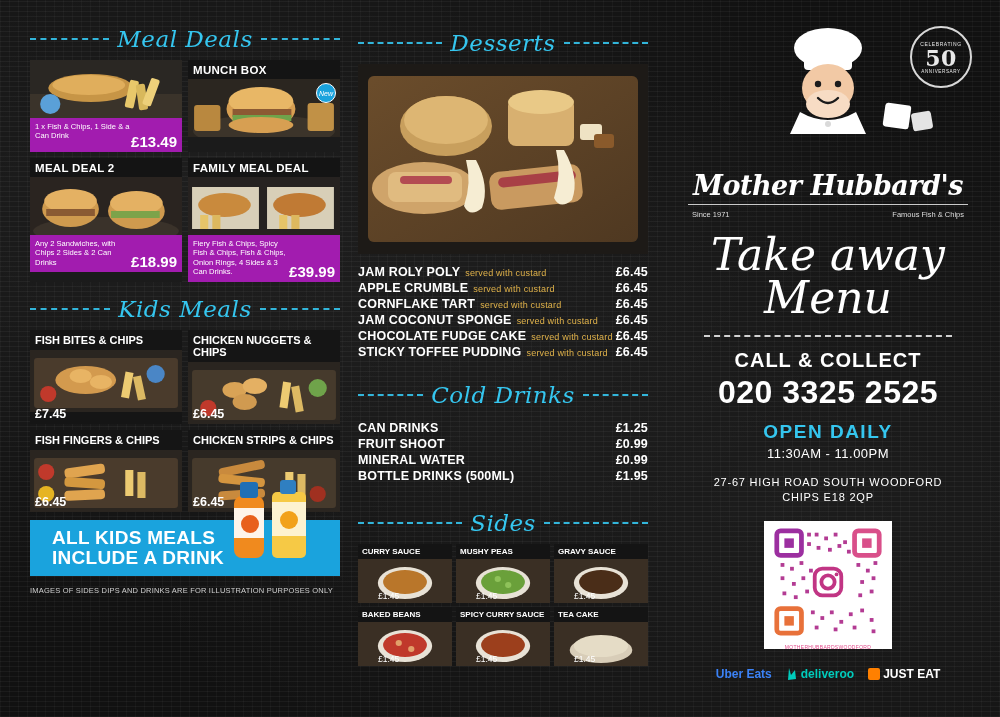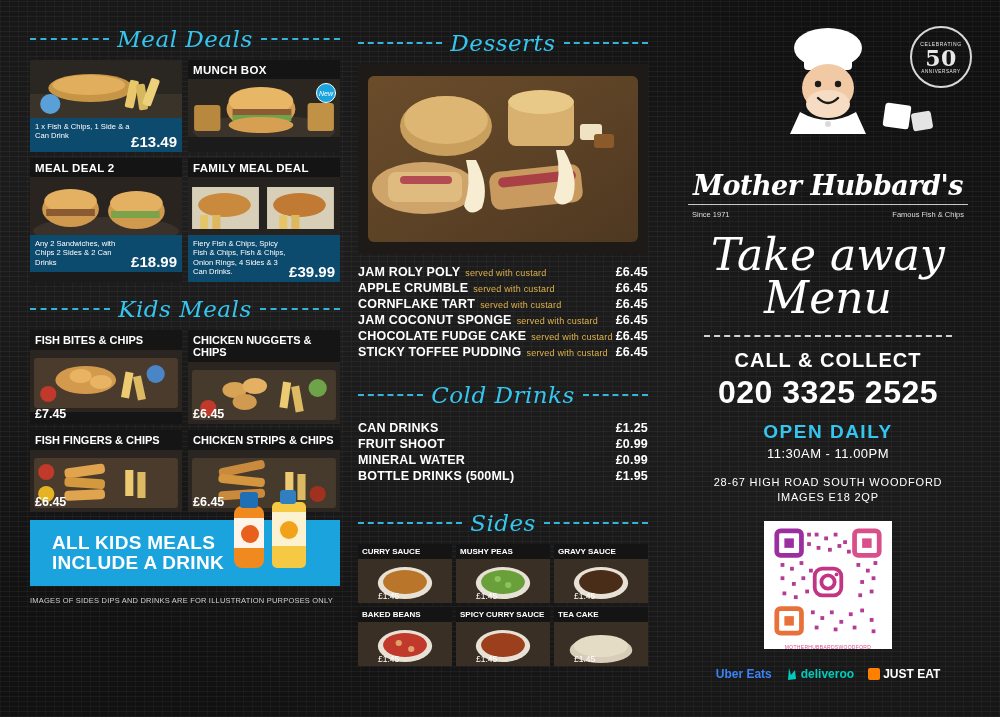--- a/index.html
+++ b/index.html
@@ -49,21 +49,21 @@
 
   .grid2 { display: grid; grid-template-columns: 1fr 1fr; gap: 6px; }
   .deal-card { position: relative; background: #1b1b1b; overflow: hidden; }
   .deal-title {
     font-size: 11.5px; font-weight: bold; letter-spacing: .3px;
     padding: 4px 5px 3px 5px; background: #141414; text-transform: uppercase;
   }
   .deal-photo { height: 58px; position: relative; }
   .ph { width: 100%; height: 100%; display: block; }
   .cap {
-    background: #0c4a6e; padding: 4px 5px 5px 5px; position: relative;
+    background: #a21caf; padding: 4px 5px 5px 5px; position: relative;
     min-height: 34px;
   }
   .cap .desc { font-size: 7.6px; line-height: 1.25; color: #fff; max-width: 70%; }
   .cap .price {
     position: absolute; right: 5px; bottom: 2px;
     font-size: 15px; font-weight: bold; color: #fff;
   }
   .badge-new {
     position: absolute; right: 4px; top: 4px;
     background: #1aa3dd; color: #fff; font-size: 7px; font-style: italic;
@@ -71,21 +71,21 @@
     align-items: center; justify-content: center; border: 1px solid #fff;
   }
 
   
   .kid-card { background: #151515; position: relative; }
   .kid-title { font-size: 11px; font-weight: bold; padding: 4px 5px; text-transform: uppercase; }
   .kid-photo { height: 62px; }
   .kid-price { position: absolute; left: 5px; bottom: 3px; font-size: 12.5px; font-weight: bold; }
 
   .kids-banner {
-    margin-top: 8px; background: #1aa3dd; height: 66px; position: relative;
+    margin-top: 8px; background: #1aa3dd; height: 56px; position: relative;
     display: flex; align-items: center; padding-left: 22px;
   }
   .kids-banner .txt { font-size: 19px; font-weight: bold; line-height: 1.05; letter-spacing: .3px; }
   .bottles { position: absolute; right: 6px; bottom: -2px; width: 120px; height: 100px; }
 
   .legal { margin-top: 10px; font-size: 7.5px; color: #cfcfcf; letter-spacing: .2px; }
 
   
   .col-mid { position: absolute; left: 358px; top: 30px; width: 290px; }
   .dessert-photo { height: 190px; margin-top: 8px; }
@@ -557,22 +557,22 @@
 
     <div class="hr-dash"></div>
 
     <div class="call">CALL &amp; COLLECT</div>
     <div class="phone">020 3325 2525</div>
 
     <div class="open-daily">OPEN DAILY</div>
     <div class="hours">11:30AM - 11.00PM</div>
 
     <div class="addr">
-      <div>28-67 HIGH ROAD SOUTH WOODFORD</div>
-      <div>IMAGES E18 2QP</div>
+      <div>27-67 HIGH ROAD SOUTH WOODFORD</div>
+      <div>CHIPS E18 2QP</div>
     </div>
 
     <div class="qr-box">
       <div class="qr-inner">
         <svg viewBox="0 0 116 116" width="116" height="110" aria-hidden="true">
           <rect width="116" height="116" fill="#ffffff"></rect>
           <g fill="#9c2fa0">
             <rect x="4" y="4" width="26" height="26" rx="4" fill="none" stroke="#9c2fa0" stroke-width="5"></rect>
             <rect x="86" y="4" width="26" height="26" rx="4" fill="none" stroke="#d94f8a" stroke-width="5"></rect>
             <rect x="4" y="86" width="26" height="26" rx="4" fill="none" stroke="#e8713a" stroke-width="5"></rect>

